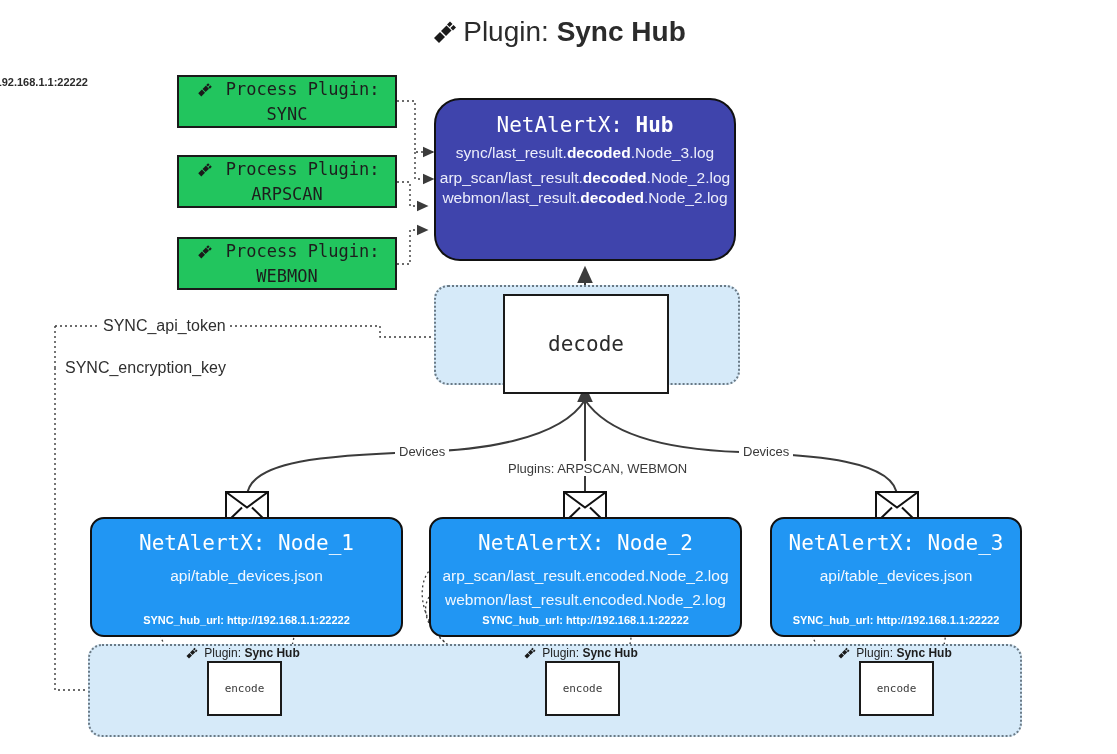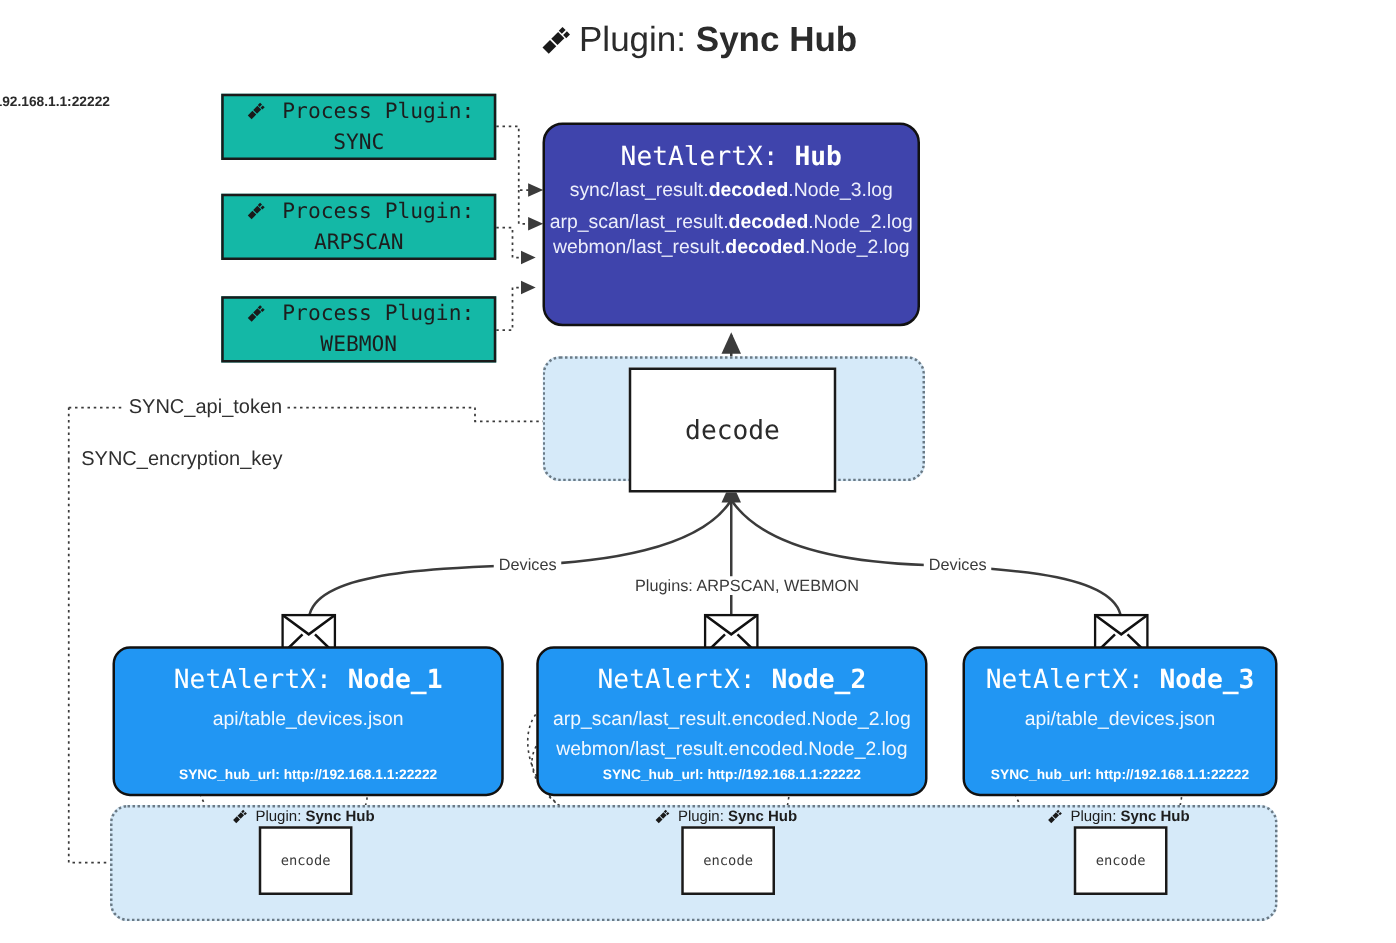--- a/index.html
+++ b/index.html
@@ -11,43 +11,43 @@
 
   
   #page-title{position:absolute;left:0;top:16px;width:1117px;text-align:center;
               font-size:28px;color:#2b2b2b;white-space:nowrap;}
   #page-title .plug{display:inline-block;vertical-align:-3px;margin-right:4px;}
   #page-title .strong{font-weight:bold;}
 
   
   .box{position:absolute;box-sizing:border-box;}
 
-  .proc{border:2px solid #1a1a1a;background:#14b8a6;
+  .proc{border:2px solid #1a1a1a;background:#22c55e;
         font-family:"DejaVu Sans Mono","Liberation Mono",monospace;
         font-size:17px;color:#1d1d1d;line-height:1.35;
         display:flex;flex-direction:column;align-items:center;justify-content:center;}
   .proc .l1{white-space:nowrap;}
   .proc .l2{white-space:nowrap;}
   .proc .plug{vertical-align:-2px;margin-right:1px;}
 
-  .hub{background:#3f44ac;border:2px solid #111111;border-radius:16px;
+  .hub{background:#3f44ac;border:2px solid #111111;border-radius:26px;
        box-shadow:0 0 0 0 #000;}
   .hub .hdr{font-family:"DejaVu Sans Mono","Liberation Mono",monospace;
             font-size:21px;color:#ffffff;text-align:center;margin-top:13px;white-space:nowrap;}
   .hub .hdr b{font-weight:bold;}
   .hub .row{font-size:15.5px;color:#eceefb;white-space:nowrap;margin-top:7px;text-align:center;}
   .hub .row b{font-weight:bold;color:#ffffff;}
 
   .hub-url{position:absolute;font-size:11px;font-weight:bold;color:#2b2b2b;
            white-space:nowrap;letter-spacing:0;}
 
   .node{background:#2196f3;border:2px solid #111111;border-radius:14px;}
   .node .hdr{font-family:"DejaVu Sans Mono","Liberation Mono",monospace;
              font-size:21px;color:#ffffff;text-align:center;margin-top:12px;white-space:nowrap;}
-  .node .hdr b{font-weight:bold;}
+  .node .hdr b{font-weight:normal;}
   .node .line{font-size:15.5px;color:#f2f8ff;text-align:center;white-space:nowrap;margin-top:12px;}
   .node .line.tight{margin-top:6px;}
   .node .foot{font-size:11px;font-weight:bold;color:#ffffff;text-align:center;
               white-space:nowrap;position:absolute;left:0;right:0;bottom:9px;}
 
   .cluster{background:#d6eaf9;border:2px dotted #6a7a86;border-radius:14px;}
 
   .white-box{background:#ffffff;border:2px solid #1a1a1a;
              display:flex;align-items:center;justify-content:center;}
   .white-box.decode{font-family:"DejaVu Sans Mono","Liberation Mono",monospace;

